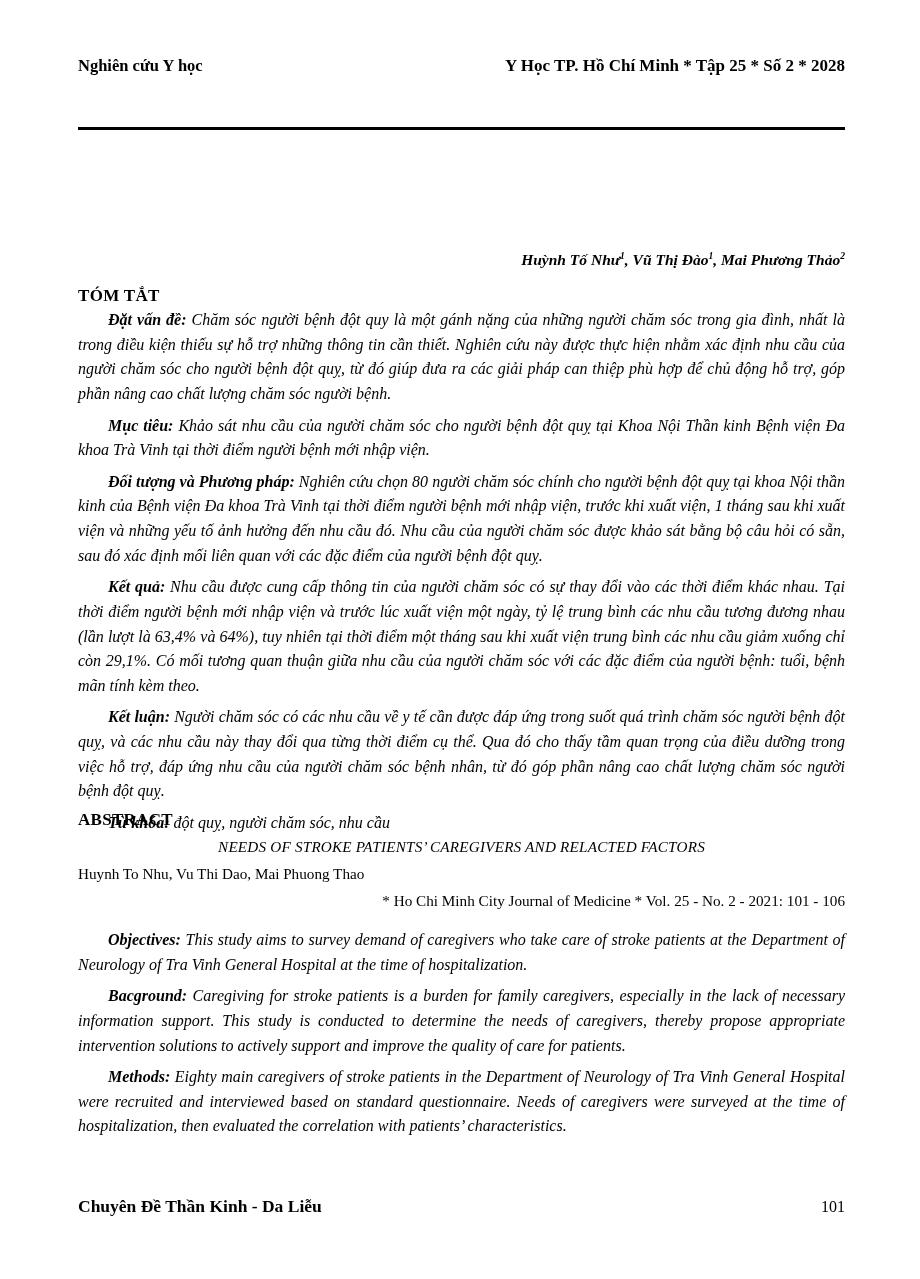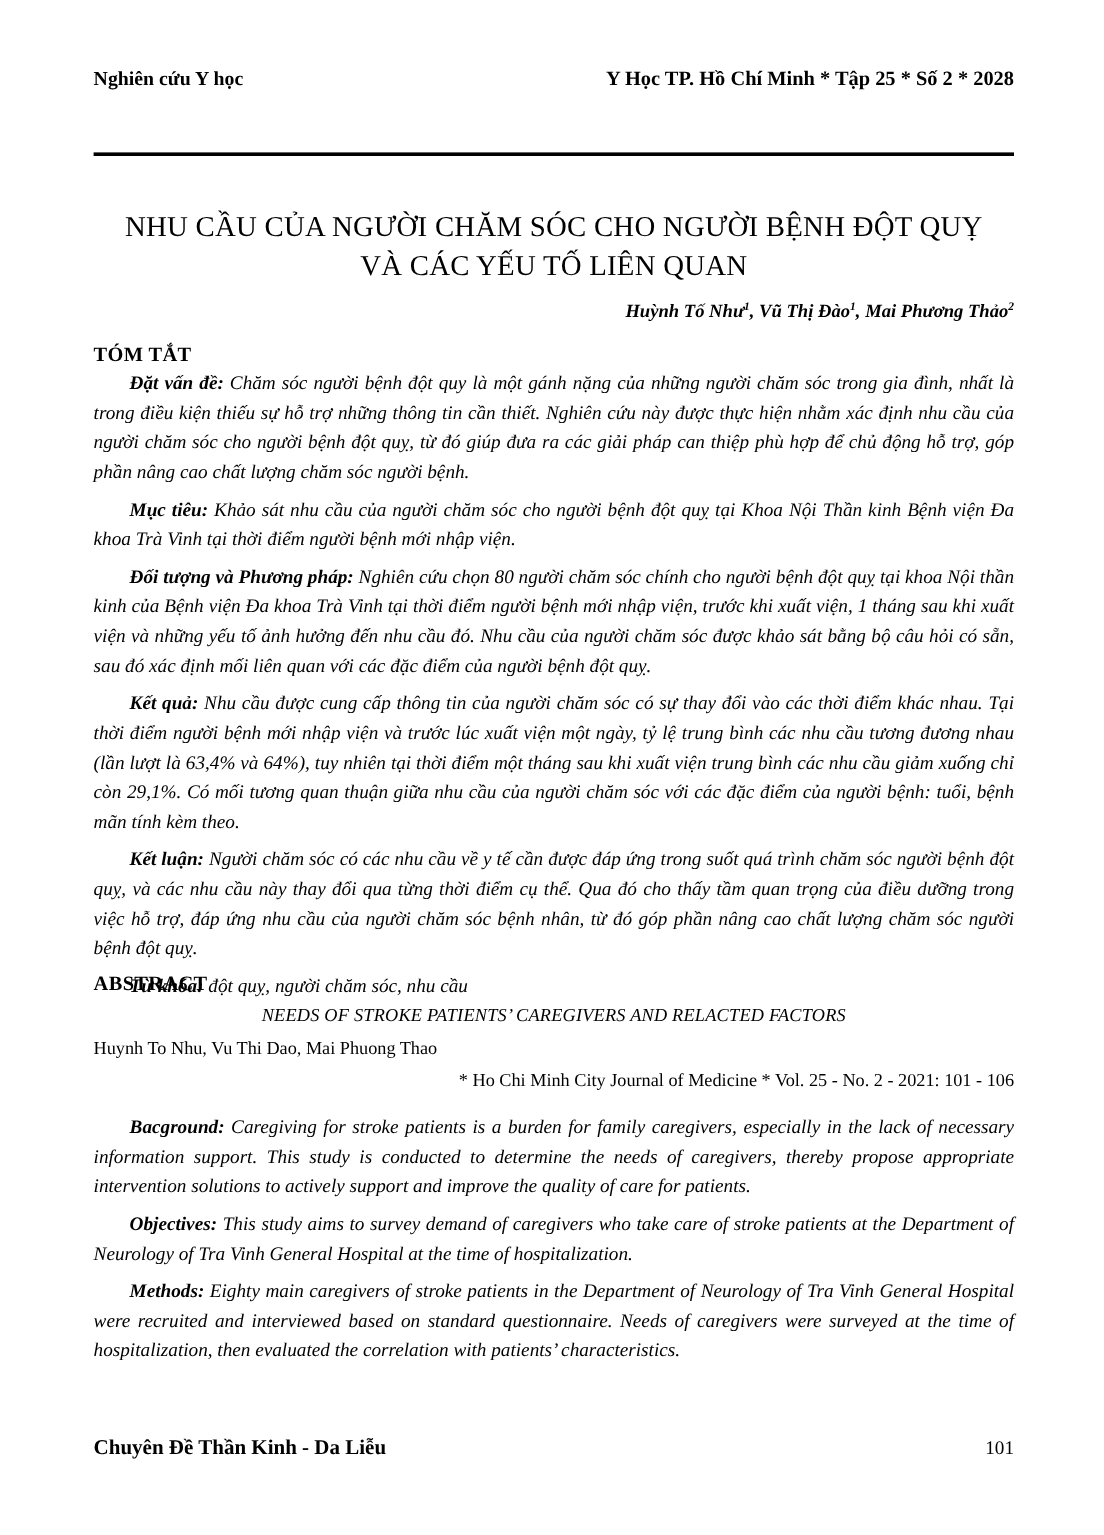--- a/index.html
+++ b/index.html
@@ -162,24 +162,20 @@
 <body>
 
 <div class="page">
 
   <div class="runhead">
     <span class="runhead-left">Nghiên cứu Y học</span>
     <span class="runhead-right">Y Học TP. Hồ Chí Minh * Tập 25 * Số 2 * 2028</span>
   </div>
   <div class="head-rule"></div>
 
-  <div class="title">
-    <span class="title-line">NHU CẦU CỦA NGƯỜI CHĂM SÓC CHO NGƯỜI BỆNH ĐỘT QUỴ</span>
-    <span class="title-line">VÀ CÁC YẾU TỐ LIÊN QUAN</span>
-  </div>
 
   <div class="authors">
     <span>Huỳnh Tố Như</span><sup>1</sup><span>, </span><span>Vũ Thị Đào</span><sup>1</sup><span>, </span><span>Mai Phương Thảo</span><sup>2</sup>
   </div>
 
   <div class="sec-heading" id="tomtat-heading">TÓM TẮT</div>
 
   <div class="body-col" id="vn-block">
       <p class="para"><span class="lead">Đặt vấn đề:</span><span> Chăm sóc người bệnh đột quy là một gánh nặng của những người chăm sóc trong gia đình, nhất là trong điều kiện thiếu sự hỗ trợ những thông tin cần thiết. Nghiên cứu này được thực hiện nhằm xác định nhu cầu của người chăm sóc cho người bệnh đột quỵ, từ đó giúp đưa ra các giải pháp can thiệp phù hợp để chủ động hỗ trợ, góp phần nâng cao chất lượng chăm sóc người bệnh.</span></p>
       <p class="para"><span class="lead">Mục tiêu:</span><span> Khảo sát nhu cầu của người chăm sóc cho người bệnh đột quỵ tại Khoa Nội Thần kinh Bệnh viện Đa khoa Trà Vinh tại thời điểm người bệnh mới nhập viện.</span></p>
@@ -189,22 +185,22 @@
       <p class="para"><span class="lead">Từ khóa:</span><span> đột quỵ, người chăm sóc, nhu cầu</span></p>
     </div>
 
   <div class="sec-heading" id="abstract-heading">ABSTRACT</div>
 
   <div class="en-title">NEEDS OF STROKE PATIENTS’ CAREGIVERS AND RELACTED FACTORS</div>
   <div class="en-authors">Huynh To Nhu, Vu Thi Dao, Mai Phuong Thao</div>
   <div class="en-journal">* Ho Chi Minh City Journal of Medicine * Vol. 25 - No. 2 - 2021: 101 - 106</div>
 
   <div class="body-col" id="en-block">
+      <p class="para"><span class="lead">Objectives:</span><span> This study aims to survey demand of caregivers who take care of stroke patients at the Department of Neurology of Tra Vinh General Hospital at the time of hospitalization.</span></p>
       <p class="para"><span class="lead">Bacground:</span><span> Caregiving for stroke patients is a burden for family caregivers, especially in the lack of necessary information support. This study is conducted to determine the needs of caregivers, thereby propose appropriate intervention solutions to actively support and improve the quality of care for patients.</span></p>
-      <p class="para"><span class="lead">Objectives:</span><span> This study aims to survey demand of caregivers who take care of stroke patients at the Department of Neurology of Tra Vinh General Hospital at the time of hospitalization.</span></p>
       <p class="para"><span class="lead">Methods:</span><span> Eighty main caregivers of stroke patients in the Department of Neurology of Tra Vinh General Hospital were recruited and interviewed based on standard questionnaire. Needs of caregivers were surveyed at the time of hospitalization, then evaluated the correlation with patients’ characteristics.</span></p>
     </div>
 
   <div class="footer">
     <span class="footer-left">Chuyên Đề Thần Kinh - Da Liễu</span>
     <span class="footer-right">101</span>
   </div>
 
 </div>
 

